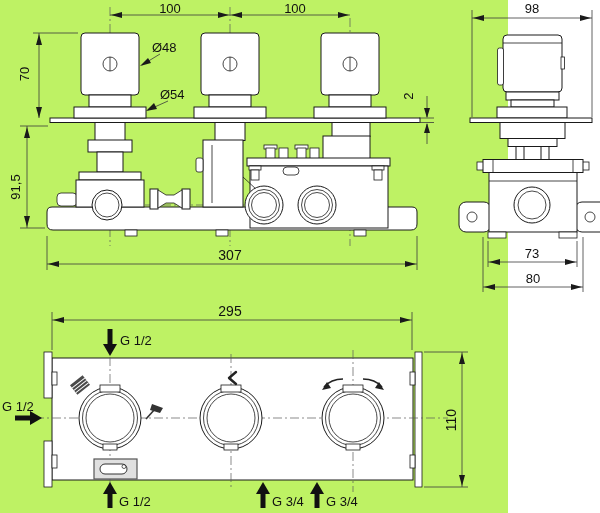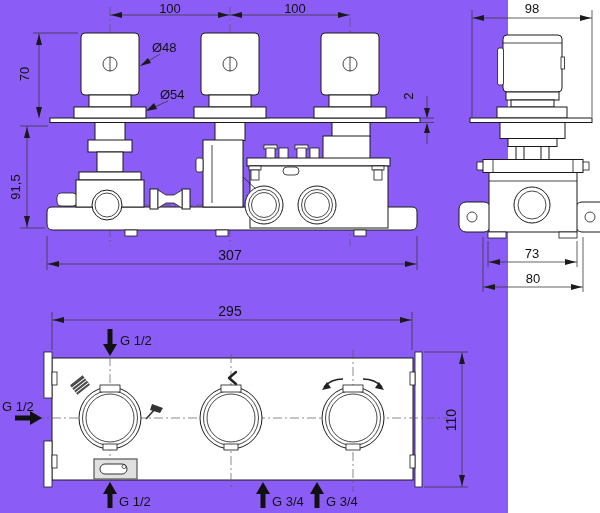--- a/index.html
+++ b/index.html
@@ -1,16 +1,16 @@
 <!DOCTYPE html>
 <html><head>
 <meta charset="utf-8">
 <style>
   html,body{margin:0;padding:0;background:#fff;}
-  #canvas{position:relative;width:508px;height:513px;background:#8b5cf6;font-family:"Liberation Sans",sans-serif;}
+  #canvas{position:relative;width:508px;height:513px;background:#bef264;font-family:"Liberation Sans",sans-serif;}
   svg text{font-family:"Liberation Sans",sans-serif;fill:#111;}
   .ln{fill:#fff;stroke:#1a1a1a;stroke-width:1;}
   .lnt{fill:none;stroke:#1a1a1a;stroke-width:0.8;}
   .lnf{fill:#fff;stroke:#1a1a1a;stroke-width:0.8;}
   .dim{fill:none;stroke:#3a3a3a;stroke-width:0.8;}
   .ah{fill:#1a1a1a;stroke:none;}
   .cl{fill:none;stroke:#5a5a5a;stroke-width:0.7;stroke-dasharray:9 3 2 3;}
   .dtx{font-size:13px;}
   .dtx2{font-size:14px;}
   .bold-arrow{fill:#111;stroke:none;}

